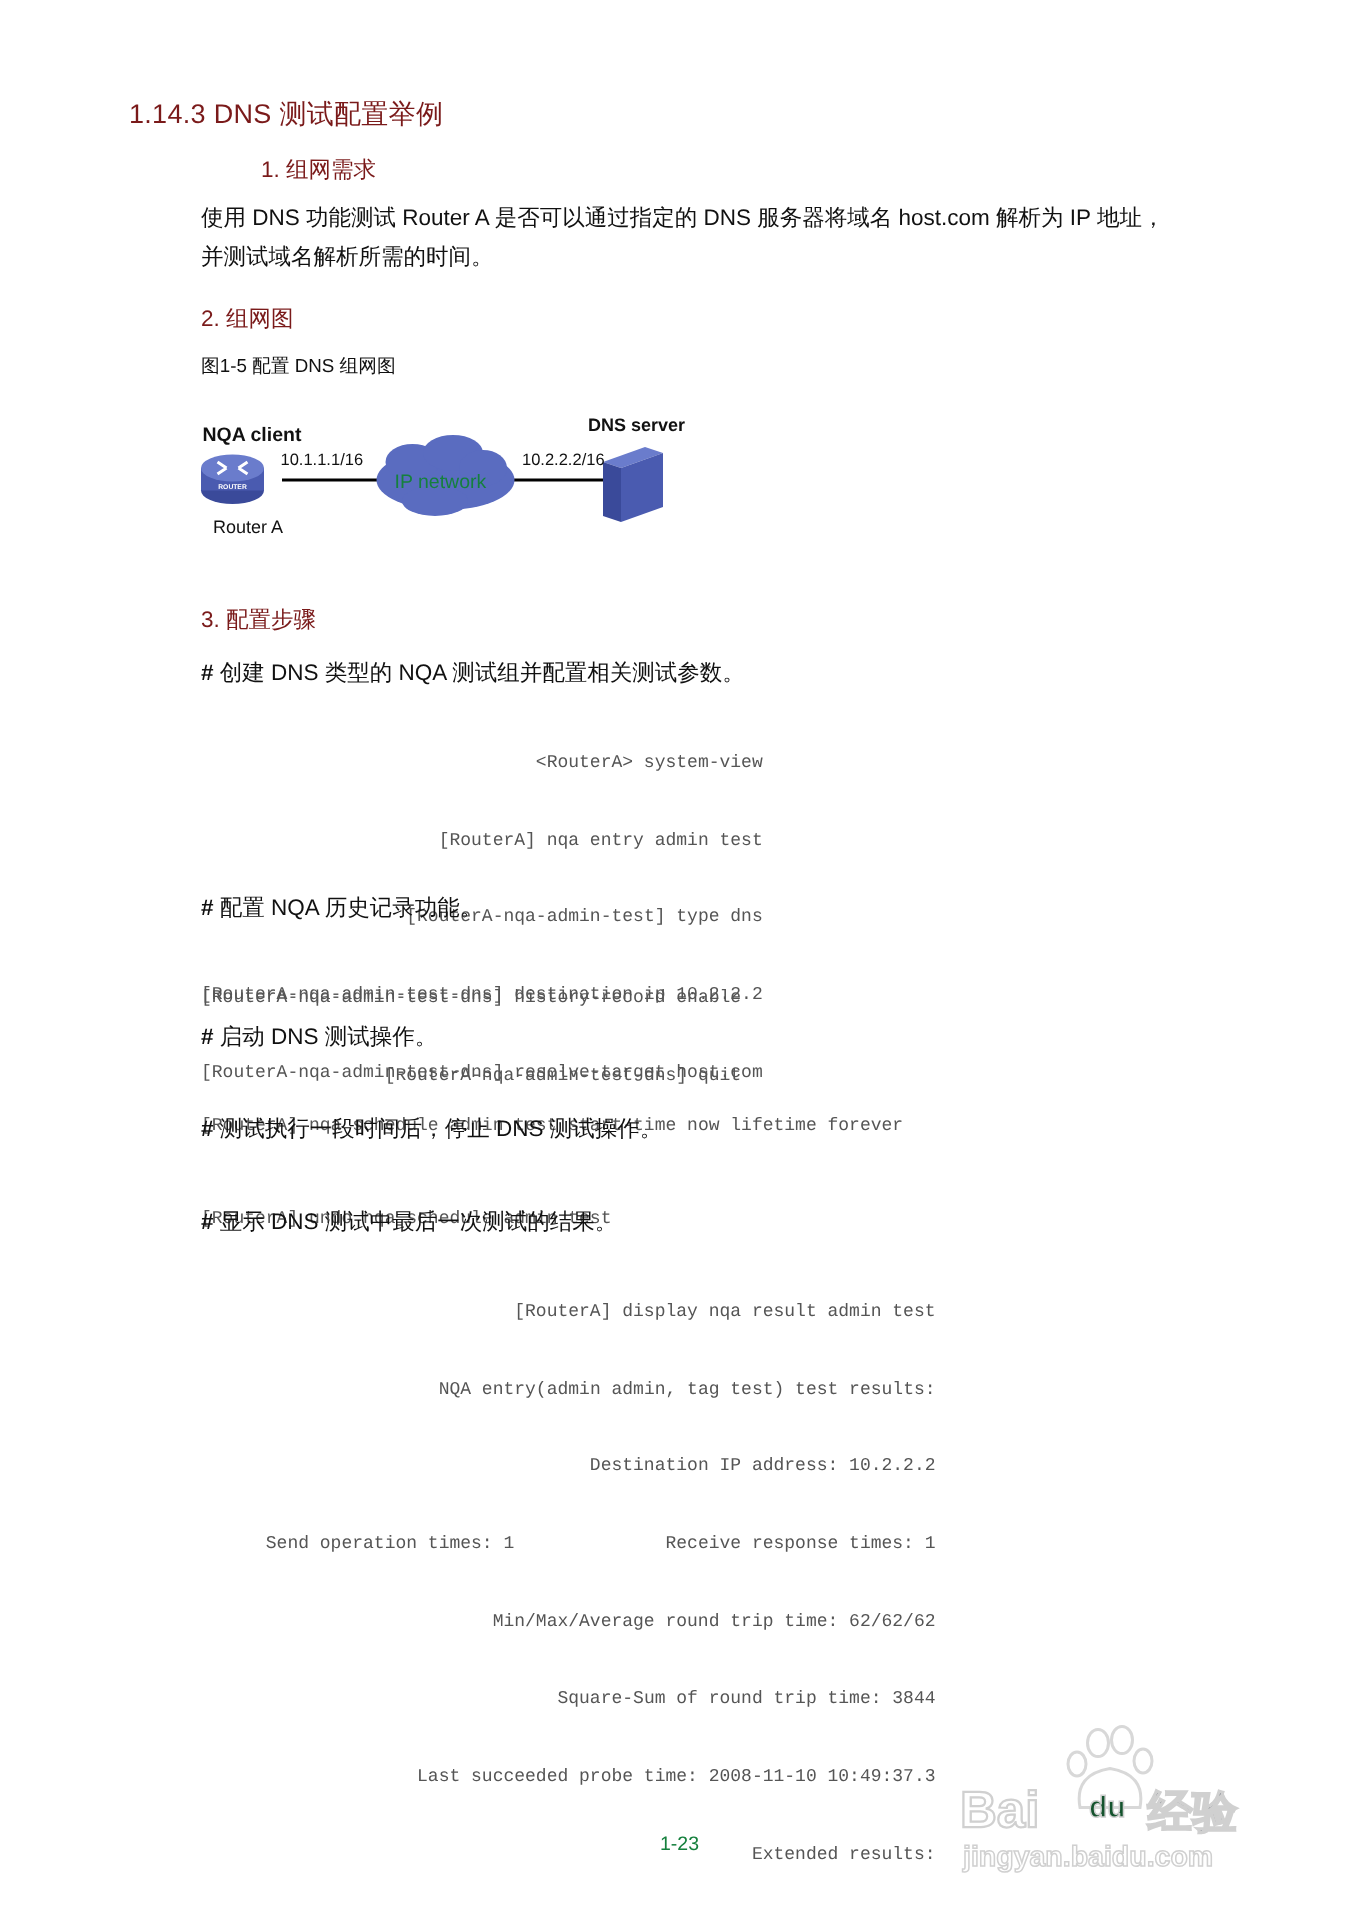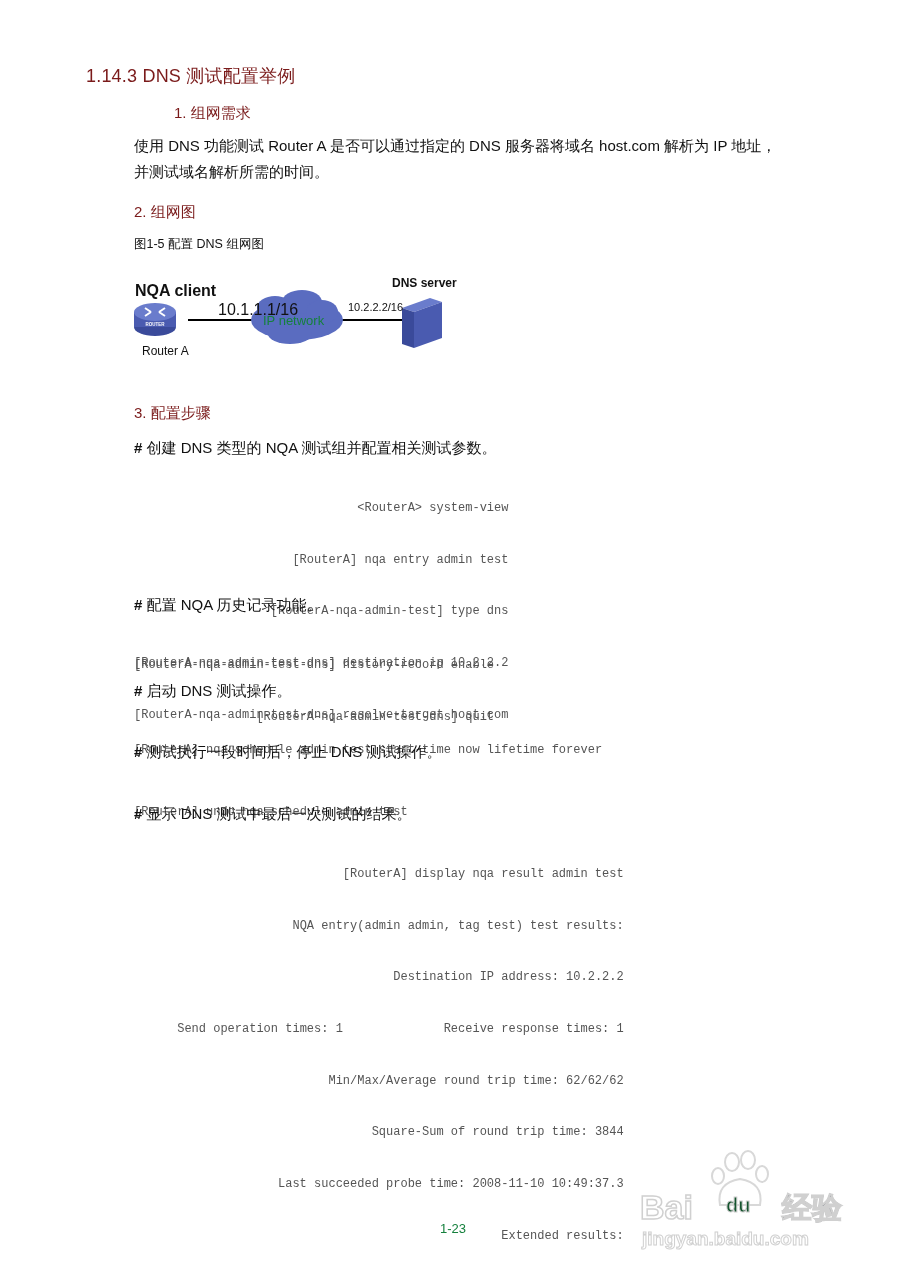--- a/index.html
+++ b/index.html
@@ -54,22 +54,22 @@
       <ellipse cx="192" cy="42" rx="16" ry="12" fill="#5a6cc0"></ellipse>
       <ellipse cx="160" cy="64" rx="22" ry="10" fill="#5a6cc0"></ellipse>
     </g>
 
     <g>
       <polygon points="272,38 300,28 312,32 284,42" fill="#6a7ccc"></polygon>
       <polygon points="272,38 284,42 284,78 272,74" fill="#3a4a9a"></polygon>
       <polygon points="284,42 312,32 312,68 284,78" fill="#4a5bb0"></polygon>
     </g>
   </svg>
-  <div style="position:absolute;left:5px;top:12px;font-size:16px;font-weight:bold;">NQA client</div>
-  <div style="position:absolute;left:57px;top:31px;font-size:16px;margin-left:31px;">10.1.1.1/16</div>
+  <div style="position:absolute;left:5px;top:12px;font-size:13px;font-weight:bold;">NQA client</div>
+  <div style="position:absolute;left:57px;top:31px;font-size:11px;">10.1.1.1/16</div>
   <div style="position:absolute;left:12px;top:74px;font-size:12px;">Router A</div>
   <div style="position:absolute;left:133px;top:43px;font-size:13px;color:#15803d;">IP network</div>
   <div style="position:absolute;left:262px;top:6px;font-size:12px;font-weight:bold;">DNS server</div>
   <div style="position:absolute;left:218px;top:31px;font-size:11px;">10.2.2.2/16</div>
 </div>
 
 <div class="h2" style="top:404px;">3. 配置步骤</div>
 
 <div class="step" style="top:439px;"><b>#</b><span> 创建 DNS 类型的 NQA 测试组并配置相关测试参数。</span></div>
 <div class="code" style="top:469px;">
@@ -123,15 +123,15 @@
     <g fill="none" stroke="#d8d8d8" stroke-width="2">
       <ellipse cx="92" cy="12" rx="7" ry="9"></ellipse>
       <ellipse cx="108" cy="10" rx="7" ry="9"></ellipse>
       <ellipse cx="78" cy="26" rx="6" ry="8"></ellipse>
       <ellipse cx="122" cy="24" rx="6" ry="8"></ellipse>
       <path d="M80 55 q-4 -22 20 -26 q24 4 20 26 z"></path>
     </g>
   </svg>
   <div style="position:absolute;left:0;top:38px;font-size:34px;font-weight:bold;color:#fff;-webkit-text-stroke:1.5px #d0d0d0;">Bai</div>
   <div style="position:absolute;left:86px;top:44px;font-size:20px;font-weight:bold;color:#14532d;-webkit-text-stroke:1px #d0d0d0;">du</div>
-  <div style="position:absolute;left:142px;top:38px;font-size:30px;font-weight:bold;color:#0f172a;-webkit-text-stroke:1.2px #d0d0d0;">经验</div>
+  <div style="position:absolute;left:125px;top:38px;font-size:30px;font-weight:bold;color:#0f172a;-webkit-text-stroke:1.2px #d0d0d0;">经验</div>
   <div style="position:absolute;left:2px;top:78px;font-size:19px;font-weight:bold;color:#fff;-webkit-text-stroke:1px #d0d0d0;">jingyan.baidu.com</div>
 </div>
 
 </body></html>

